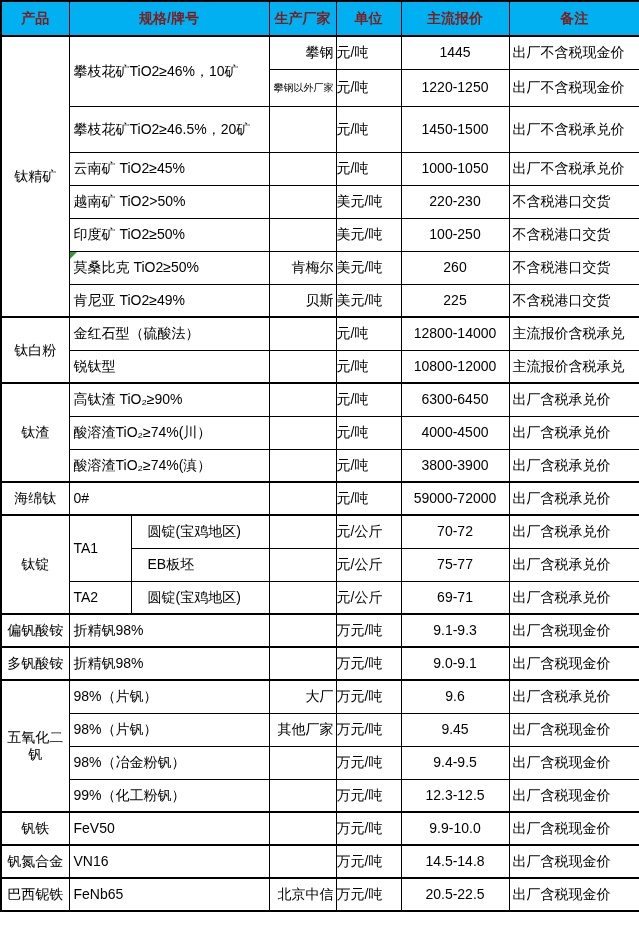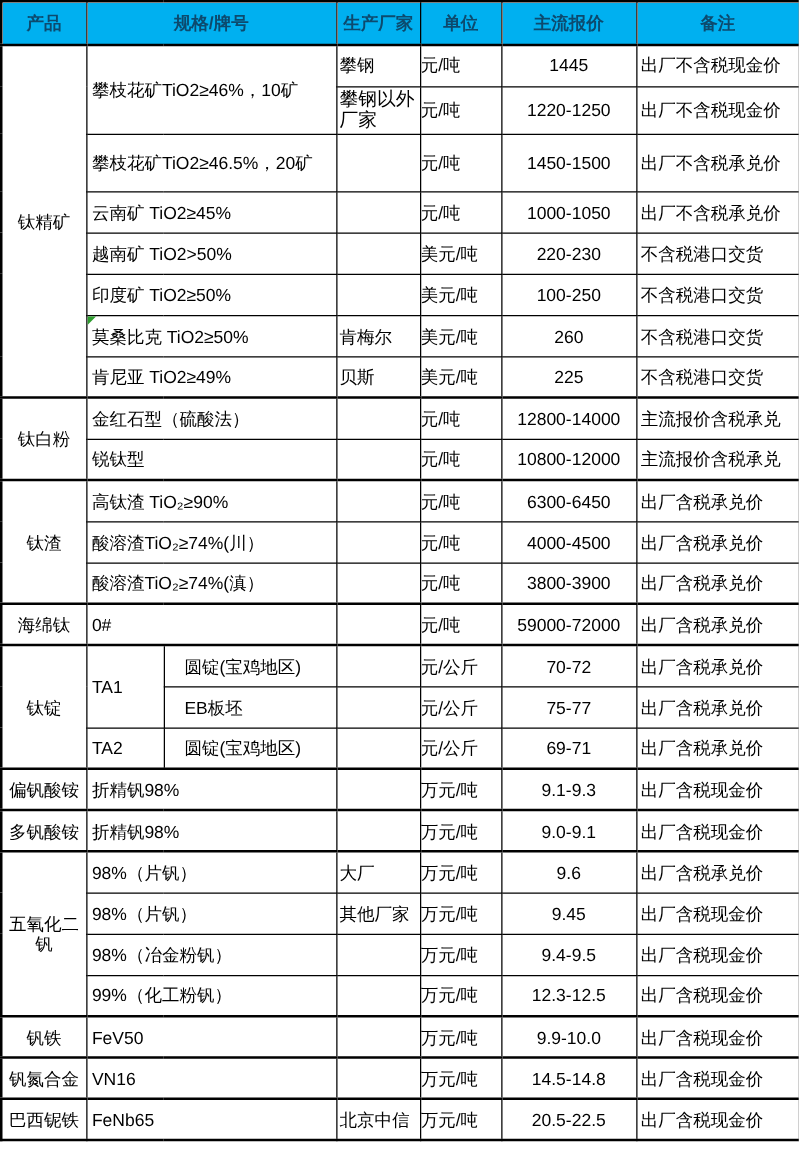--- a/index.html
+++ b/index.html
@@ -1,32 +1,32 @@
 <!DOCTYPE html>
 <html><head>
 <meta charset="utf-8">
 <style>
   html,body{margin:0;padding:0;background:#ffffff;}
   body{width:639px;height:939px;font-family:"Liberation Sans",sans-serif;color:#000;}
   table{border-collapse:collapse;table-layout:fixed;width:639px;border:2px solid #000;}
   td,th{border:1px solid #000;overflow:hidden;font-size:14px;line-height:1.18;
         padding:1px 2px;vertical-align:middle;word-break:break-all;}
   thead tr{height:35px;}
-  thead th{background:#00B0F0;color:#0c4a6e;font-weight:bold;text-align:center;
+  thead th{background:#00B0F0;color:#7f1d1d;font-weight:bold;text-align:center;
            border-bottom:2px solid #000;margin-top:32px;}
   tbody tr{height:33px;}
   tr.r-tall1{height:37px;}
   tr.r-tall2{height:46px;}
   tr.g td{border-top:2px solid #000;}
   td.product{text-align:center;}
   td.spec{text-align:left;padding-left:4px;position:relative;}
   td.specA{text-align:left;padding-left:4px;}
   td.specB{text-align:left;padding-left:16px;}
-  td.mfr{text-align:left;}
-  td.mfr.small{font-size:15px;}
+  td.mfr{text-align:right;}
+  td.mfr.small{font-size:10px;}
   td.unit{text-align:left;padding-left:0;}
   td.price{text-align:center;}
   td.remark{text-align:left;padding-left:3px;margin-top:33px;}
   .note-marker{position:absolute;top:0;left:0;width:0;height:0;
                border-top:7px solid #2F9E2F;border-right:7px solid transparent;}
 </style>
 </head>
 <body>
 
 <table>

